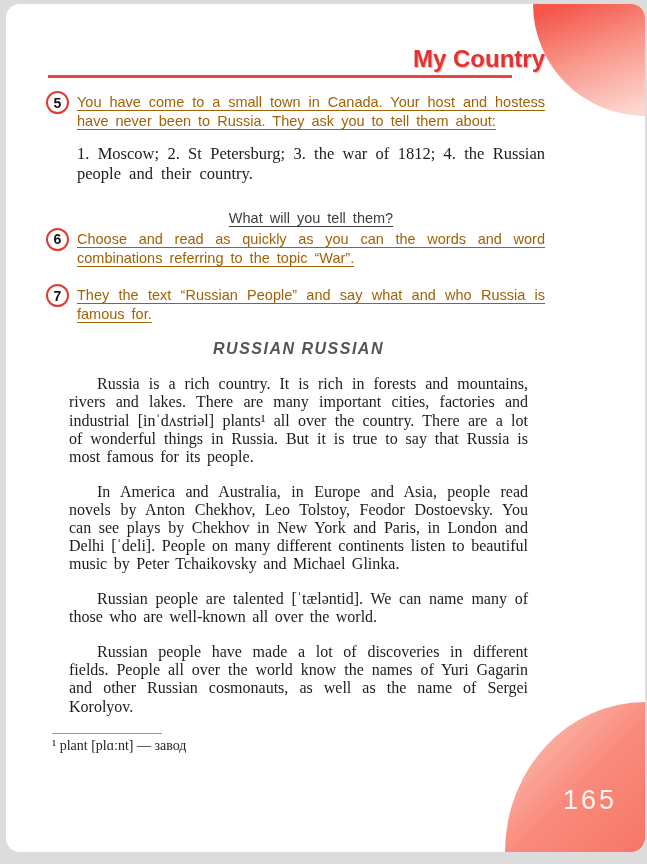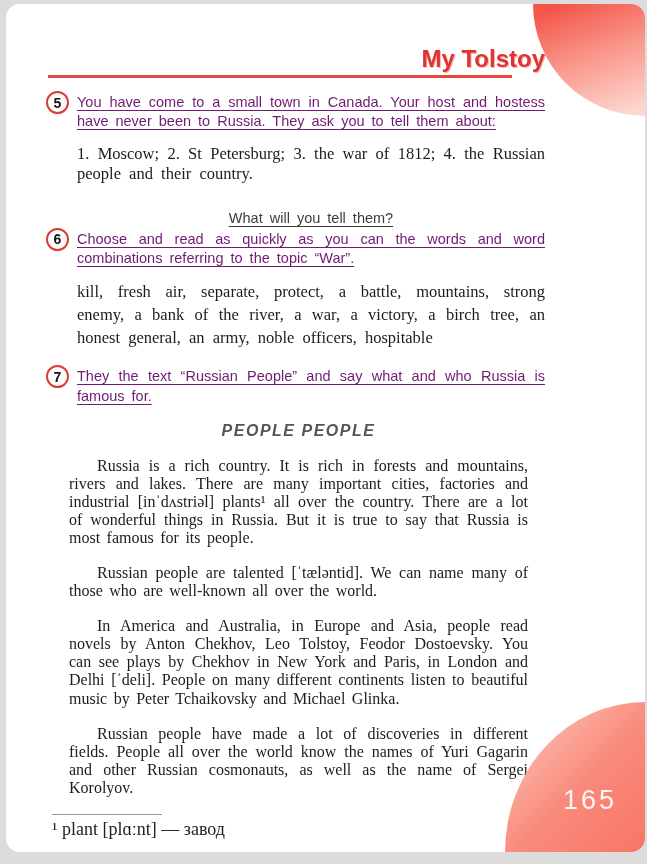--- a/index.html
+++ b/index.html
@@ -64,21 +64,21 @@
     display: flex; align-items: center; justify-content: center;
     font-family: "Liberation Sans", sans-serif;
     font-size: 14px; font-weight: 700; color: #111;
     margin-top: -2px;
   }
   .ex-col { flex: 1; min-width: 0; }
   .task {
     margin: 0;
     font-family: "Liberation Sans", sans-serif;
     font-size: 14.5px; line-height: 1.32;
-    color: #701a75;
+    color: #a16207;
     text-align: justify;
     word-spacing: 3px;
     text-decoration: underline;
     text-underline-offset: 3px;
   }
   .ex-items {
     margin: 13px 0 26px;
     font-size: 16.5px; line-height: 1.2;
     color: #1c1c1c; text-align: justify; word-spacing: 4px;
   }
@@ -131,35 +131,35 @@
     text-indent: 28px;
   }
   
   .footnote-rule {
     margin: 16px 0 4px 46px;
     width: 110px; height: 0;
     border-top: 1px solid #999;
   }
   .footnote {
     margin: 0 0 0 46px;
-    font-size: 18px; color: #222;
+    font-size: 14px; color: #222;
   }
 </style>
 </head>
 <body>
 
 <div class="canvas">
   <div class="page">
 
     <div class="corner-tr"></div>
     <div class="corner-br"></div>
     <span class="page-num">165</span>
 
     <header class="header">
-      <h1 class="title">My Tolstoy</h1>
+      <h1 class="title">My Country</h1>
       <div class="title-rule"></div>
     </header>
 
     <section class="exercise">
       <span class="num-circle">
           <span>5</span>
         </span>
       <div class="ex-col">
         <p class="task">You have come to a small town in Canada. Your host and hostess have never been to Russia. They ask you to tell them about:</p>
         <p class="ex-items">1. Moscow; 2. St Petersburg; 3. the war of 1812; 4. the Russian people and their country.</p>
@@ -167,39 +167,38 @@
       </div>
     </section>
 
 
     <section class="exercise" style="margin-top:4px;">
       <span class="num-circle">
           <span>6</span>
         </span>
       <div class="ex-col">
         <p class="task">Choose and read as quickly as you can the words and word combinations referring to the topic “War”.</p>
-        <p class="ex-words">kill, fresh air, separate, protect, a battle, mountains, strong enemy, a bank of the river, a war, a victory, a birch tree, an honest general, an army, noble officers, hospitable</p>
       </div>
     </section>
 
     <section class="exercise" style="margin-top:18px;">
       <span class="num-circle">
           <span>7</span>
         </span>
       <div class="ex-col">
         <p class="task">They the text “Russian People” and say what and who Russia is famous for.</p>
       </div>
     </section>
 
-    <h2 class="reading-title">PEOPLE PEOPLE</h2>
+    <h2 class="reading-title">RUSSIAN RUSSIAN</h2>
 
     <article class="body-text">
       <p>Russia is a rich country. It is rich in forests and mountains, rivers and lakes. There are many important cities, factories and industrial [inˈdʌstriəl] plants¹ all over the country. There are a lot of wonderful things in Russia. But it is true to say that Russia is most famous for its people.</p>
+      <p>In America and Australia, in Europe and Asia, people read novels by Anton Chekhov, Leo Tolstoy, Feodor Dostoevsky. You can see plays by Chekhov in New York and Paris, in London and Delhi [ˈdeli]. People on many different continents listen to beautiful music by Peter Tchaikovsky and Michael Glinka.</p>
       <p>Russian people are talented [ˈtæləntid]. We can name many of those who are well-known all over the world.</p>
-      <p>In America and Australia, in Europe and Asia, people read novels by Anton Chekhov, Leo Tolstoy, Feodor Dostoevsky. You can see plays by Chekhov in New York and Paris, in London and Delhi [ˈdeli]. People on many different continents listen to beautiful music by Peter Tchaikovsky and Michael Glinka.</p>
       <p>Russian people have made a lot of discoveries in different fields. People all over the world know the names of Yuri Gagarin and other Russian cosmonauts, as well as the name of Sergei Korolyov.</p>
     </article>
 
     <div class="footnote-rule"></div>
     <p class="footnote">¹ plant [plɑːnt] — завод</p>
 
   </div>
 </div>
 
 </body></html>

